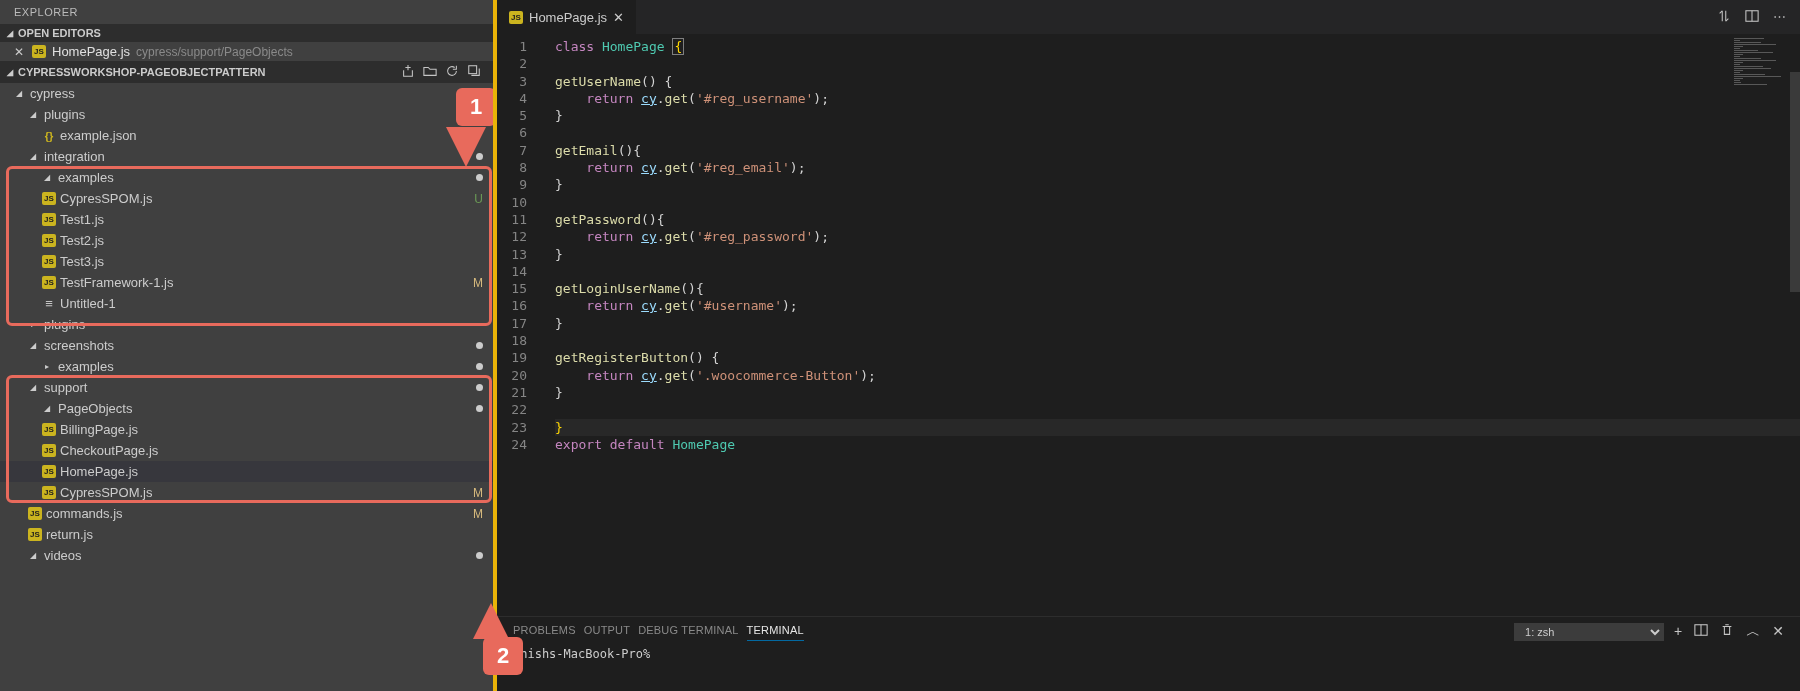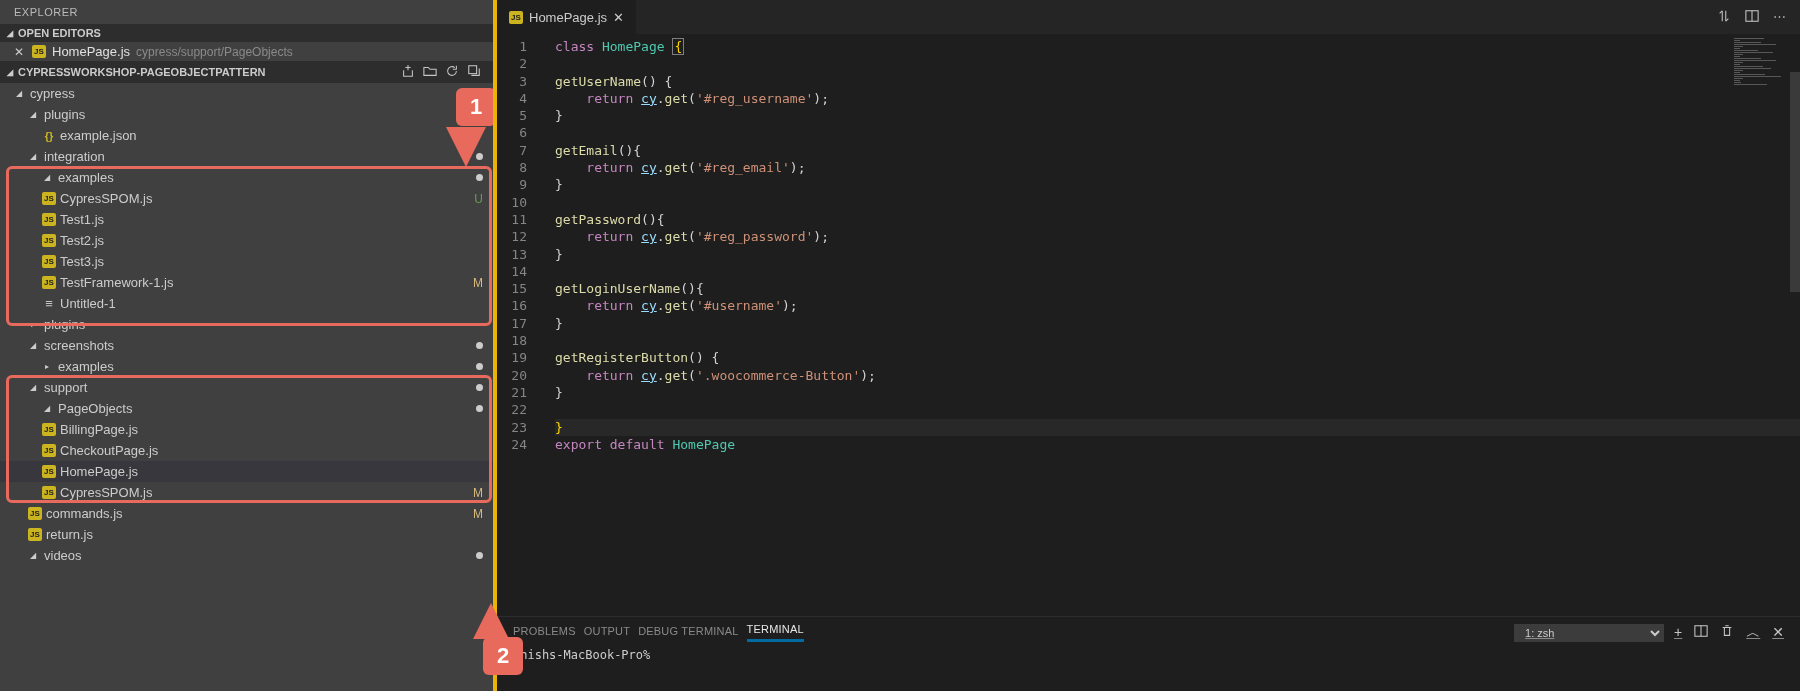--- a/index.html
+++ b/index.html
@@ -230,27 +230,26 @@
 }
 .panel-tabs {
   display: flex;
   gap: 8px;
   padding: 6px 16px 0 16px;
   font-size: 11px;
   color: #8a8a8a;
   align-items: center;
 }
 .panel-tab { cursor: pointer; padding-bottom: 4px; letter-spacing: 0.2px; }
-.panel-tab.active { color: #e7e7e7; border-bottom: 3px solid #0369a1; }
+.panel-tab.active { color: #e7e7e7; border-bottom: 1px solid #0369a1; }
 .panel-right {
   margin-left: auto;
   display: flex;
   align-items: center;
   gap: 10px;
-  text-decoration: underline;
 }
 .term-select {
   background: #3c3c3c;
   color: #cccccc;
   border: 1px solid #3c3c3c;
   font-size: 11px;
   padding: 1px 6px;
   width: 150px;
 }
 .panel-icons span { cursor: pointer; color: #c5c5c5; font-size: 14px; }

